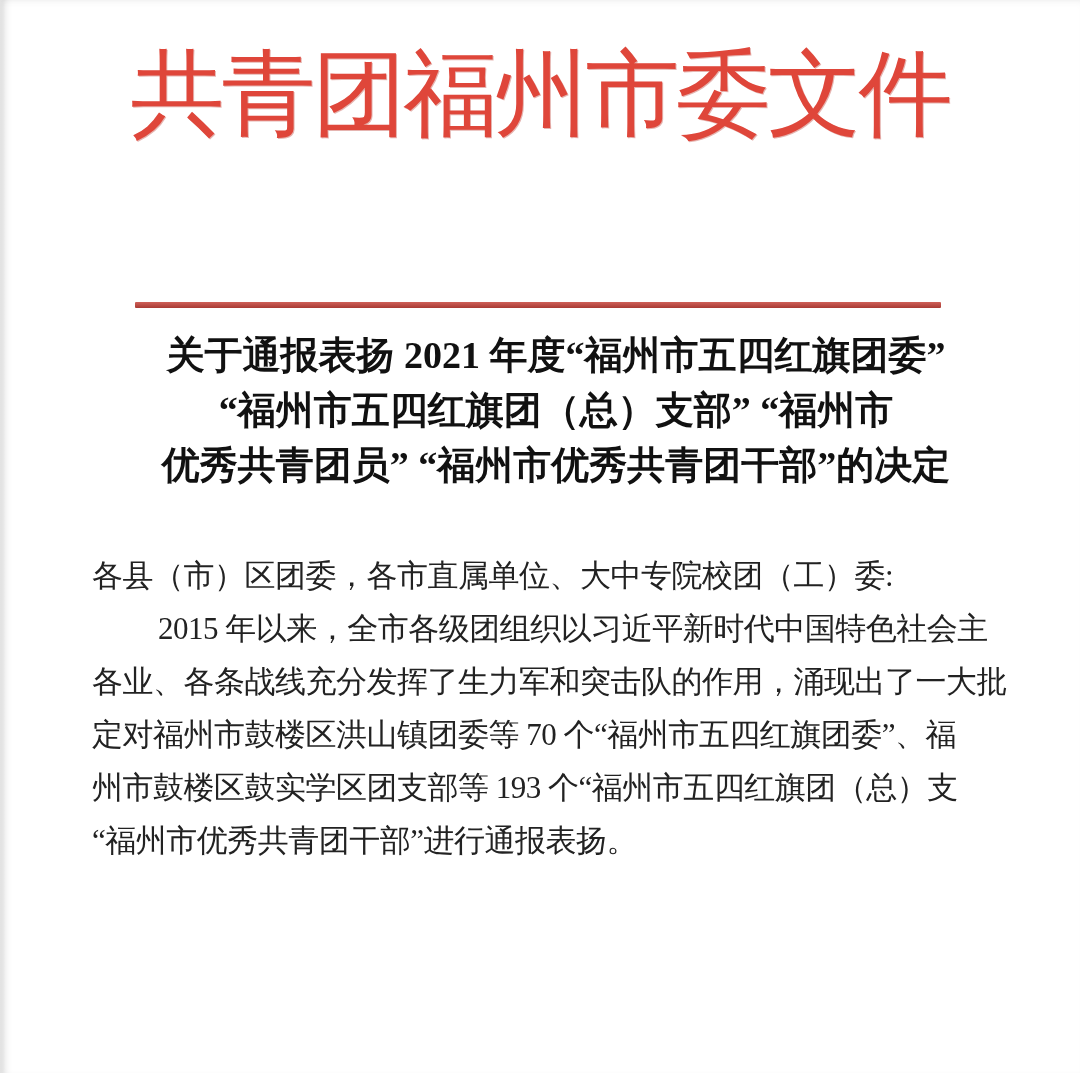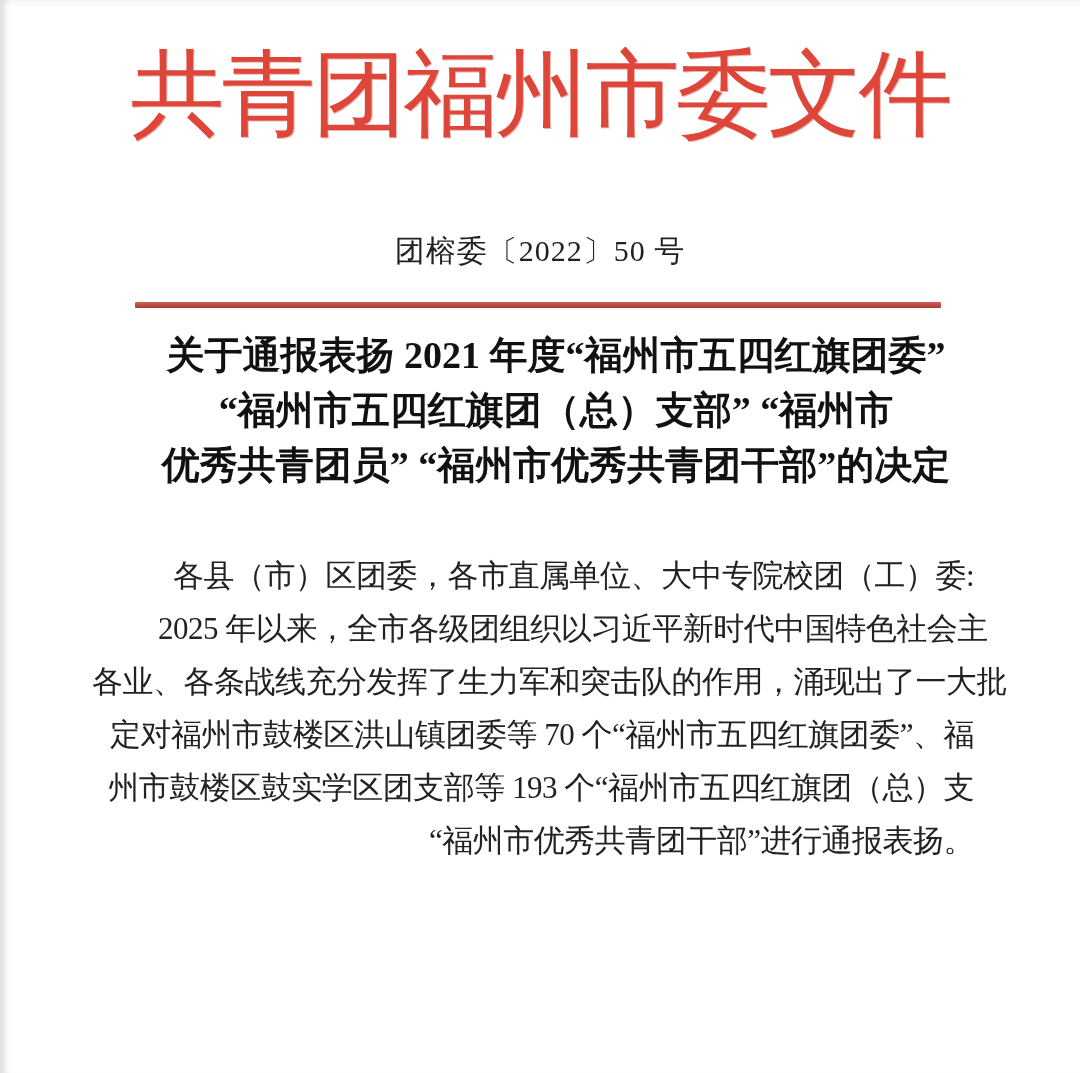--- a/index.html
+++ b/index.html
@@ -82,45 +82,43 @@
     left: 92px;
     width: 882px;
     font-size: 31px;
     line-height: 53px;
     letter-spacing: -0.5px;
     color: #222;
   }
   .body-line {
     white-space: nowrap;
     height: 53px;
-    text-align: right;
   }
   .body-line.indent {
     text-indent: 66px;
   }
 </style>
 </head>
 <body>
 
 <div class="page">
   <div class="edge-left"></div>
 
   <div class="masthead" style="color:#df463a;">共青团福州市委文件</div>
 
-  <div class="doc-number">团榕委〔2022〕50 号</div>
 
   <div class="divider"></div>
 
   <div class="doc-title">
     <div class="doc-title-line">关于通报表扬 2021 年度“福州市五四红旗团委”</div>
     <div class="doc-title-line">“福州市五四红旗团（总）支部” “福州市</div>
     <div class="doc-title-line">优秀共青团员” “福州市优秀共青团干部”的决定</div>
   </div>
 
   <div class="body-text">
     <div class="body-line">各县（市）区团委，各市直属单位、大中专院校团（工）委:</div>
-    <div class="body-line indent">2025 年以来，全市各级团组织以习近平新时代中国特色社会主</div>
+    <div class="body-line indent">2015 年以来，全市各级团组织以习近平新时代中国特色社会主</div>
     <div class="body-line">各业、各条战线充分发挥了生力军和突击队的作用，涌现出了一大批</div>
     <div class="body-line">定对福州市鼓楼区洪山镇团委等 70 个“福州市五四红旗团委”、福</div>
     <div class="body-line">州市鼓楼区鼓实学区团支部等 193 个“福州市五四红旗团（总）支</div>
     <div class="body-line">“福州市优秀共青团干部”进行通报表扬。</div>
   </div>
 </div>
 
 </body></html>

